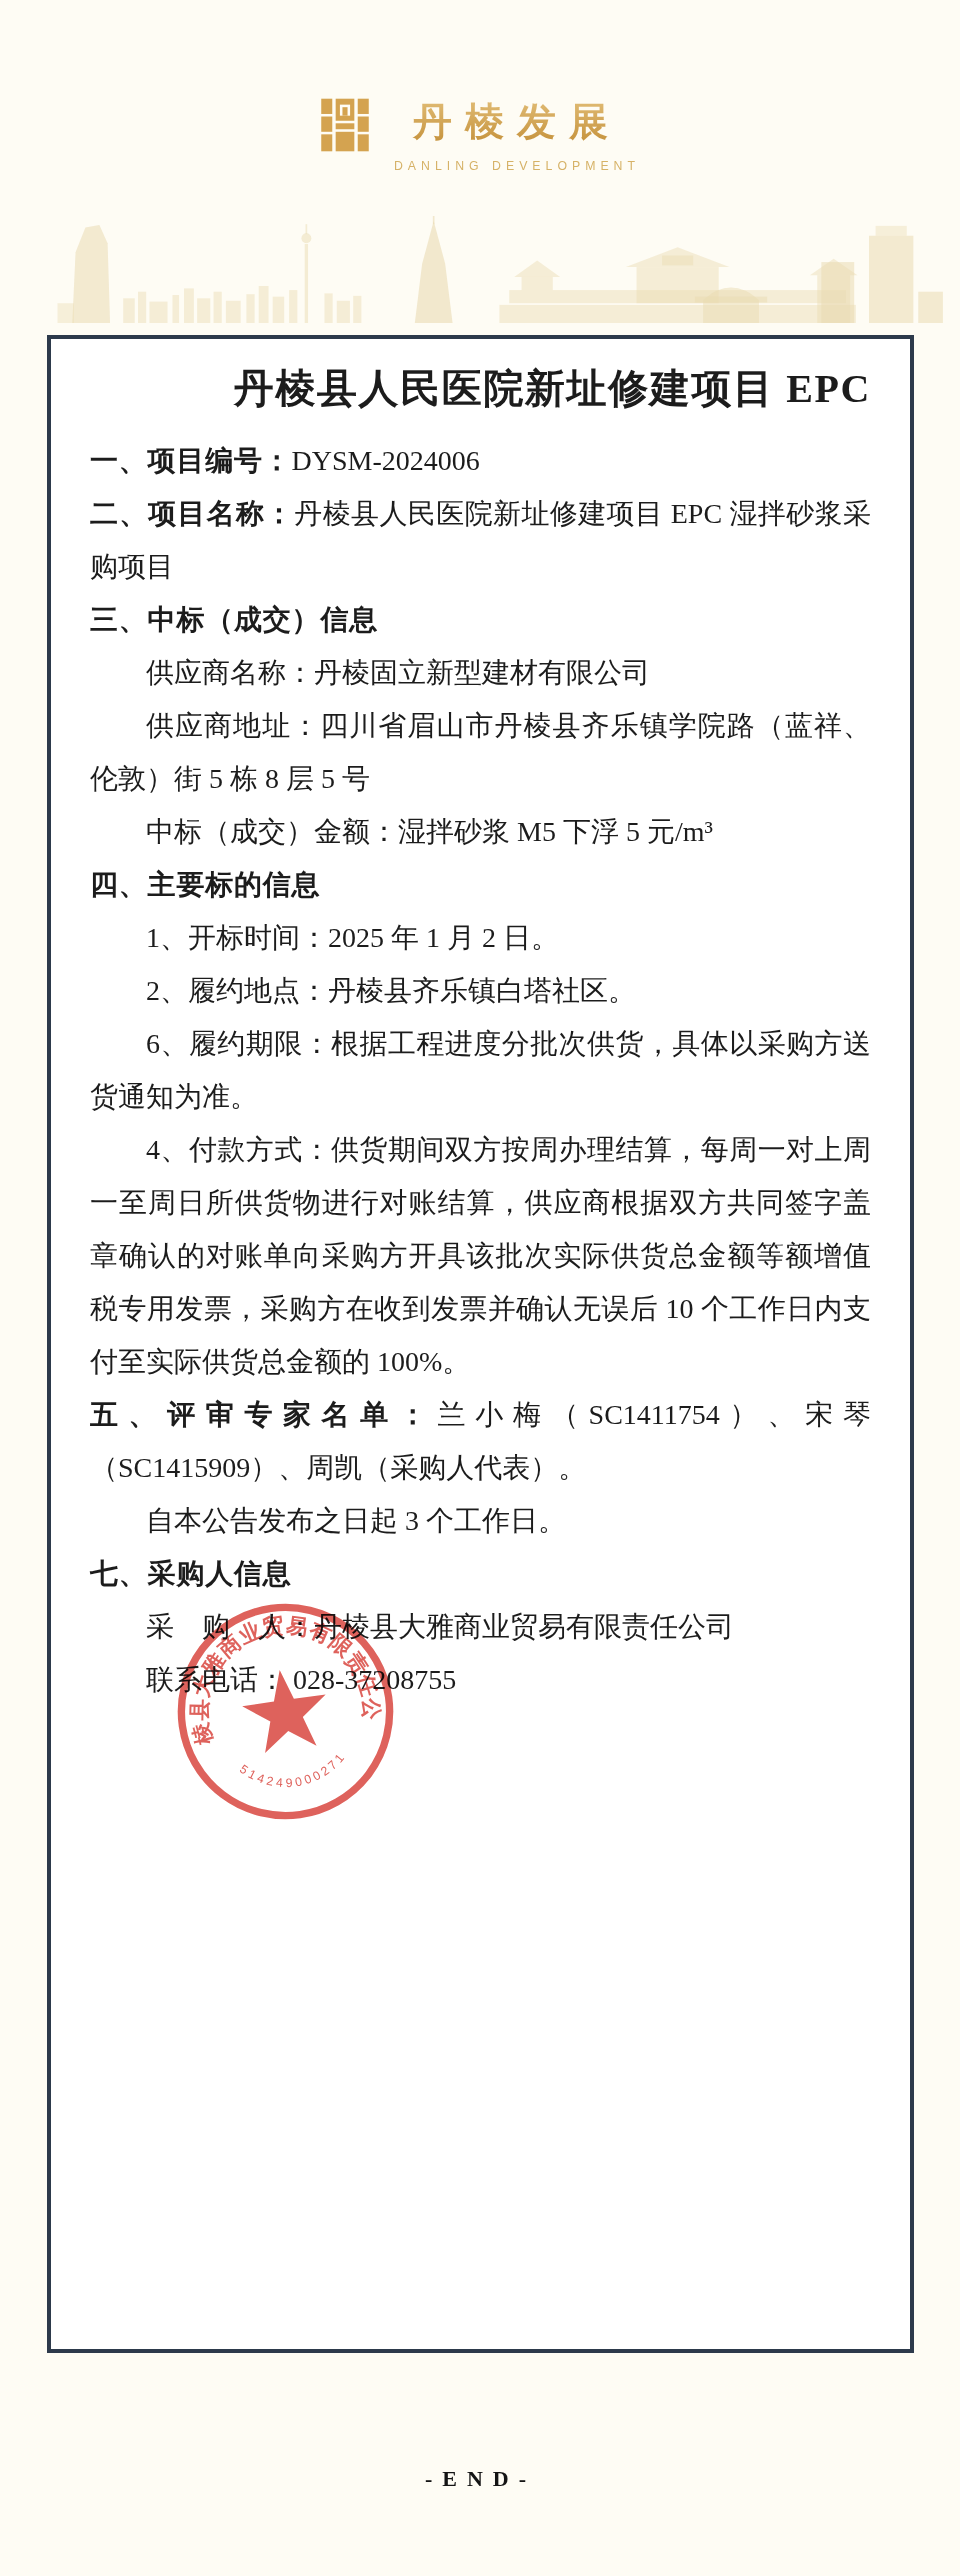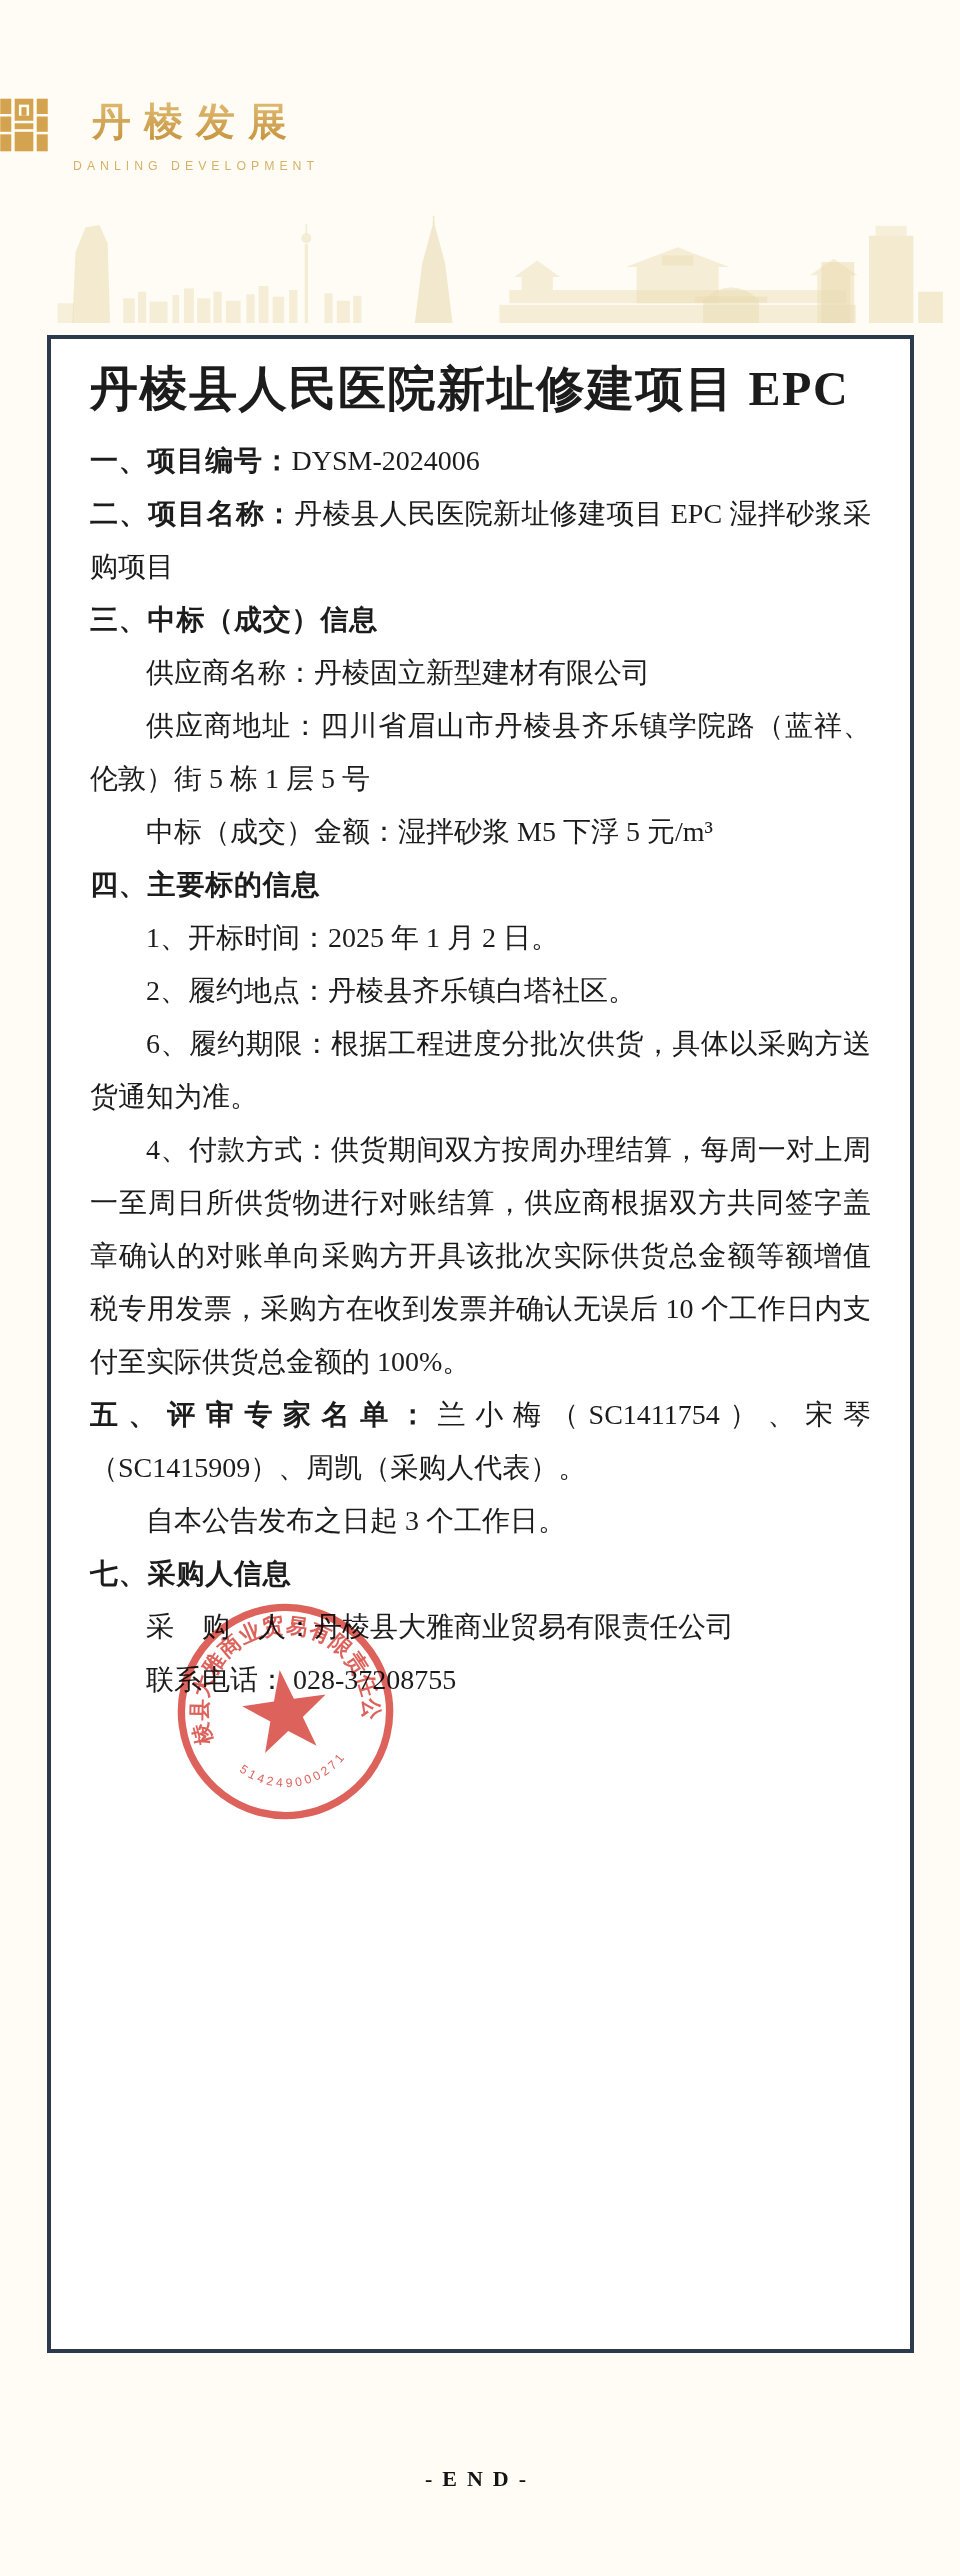--- a/index.html
+++ b/index.html
@@ -8,41 +8,41 @@
   }
   *{margin:0;padding:0;box-sizing:border-box;}
   html,body{width:961px;}
   body{
     width:961px;height:2576px;background:var(--page-bg);
     font-family:"Liberation Serif","DejaVu Serif",serif;color:var(--ink);
     position:relative;overflow:hidden;
   }
   
   .header{padding-top:95px;position:relative;}
-  .brand{display:flex;align-items:flex-start;gap:25px;}
+  .brand{display:flex;justify-content:center;align-items:flex-start;gap:25px;}
   .brand-icon{width:48px;height:56px;flex:0 0 auto;margin-top:1.6px;}
   .brand-text{text-align:center;}
   .brand-cn{
     font-size:39px;font-weight:bold;letter-spacing:13px;color:var(--gold);
     background:linear-gradient(180deg,#e3bf79 0%,#c79540 85%);
     -webkit-background-clip:text;background-clip:text;-webkit-text-fill-color:transparent;
     font-family:"Liberation Serif","DejaVu Serif",serif;
   }
   .brand-en{
     margin-top:10px;font-size:12.3px;letter-spacing:5px;color:#d6b267;
     font-family:"Liberation Sans","DejaVu Sans",sans-serif;
   }
   .skyline{display:block;width:961px;height:107px;margin-top:43px;}
   
   .card{
     width:867px;height:2018px;margin:11.5px auto 0;background:#ffffff;
     border:4.1px solid var(--border-navy);padding:13px 39px 0;position:relative;
   }
   .doc-title{
-    text-align:left;font-size:48px;line-height:74px;font-weight:bold;
+    text-align:right;font-size:40px;line-height:74px;font-weight:bold;
     letter-spacing:1.6px;
   }
   .doc-body{margin-top:8.2px;font-size:28px;line-height:53px;text-align:justify;}
   .doc-body p{margin:0;}
   .lbl{
     font-family:"Liberation Sans","DejaVu Sans",sans-serif;font-weight:bold;
     letter-spacing:0.8px;
   }
   .ind{text-indent:2em;}
   .gap-top{margin-top:25px;}
@@ -147,21 +147,21 @@
 
   <div class="doc-title">
     <div>丹棱县人民医院新址修建项目 EPC</div>
   </div>
 
   <div class="doc-body">
     <p><span class="lbl">一、项目编号：</span><span>DYSM-2024006</span></p>
     <p><span class="lbl">二、项目名称：</span><span>丹棱县人民医院新址修建项目 EPC 湿拌砂浆采购项目</span></p>
     <p><span class="lbl">三、中标（成交）信息</span></p>
     <p class="ind">供应商名称：丹棱固立新型建材有限公司</p>
-    <p class="ind">供应商地址：四川省眉山市丹棱县齐乐镇学院路（蓝祥、伦敦）街 5 栋 1 层 5 号</p>
+    <p class="ind">供应商地址：四川省眉山市丹棱县齐乐镇学院路（蓝祥、伦敦）街 5 栋 8 层 5 号</p>
     <p class="ind">中标（成交）金额：湿拌砂浆 M5 下浮 5 元/m³</p>
     <p><span class="lbl">四、主要标的信息</span></p>
     <p class="ind">1、开标时间：2025 年 1 月 2 日。</p>
     <p class="ind">2、履约地点：丹棱县齐乐镇白塔社区。</p>
     <p class="ind">6、履约期限：根据工程进度分批次供货，具体以采购方送货通知为准。</p>
     <p class="ind">4、付款方式：供货期间双方按周办理结算，每周一对上周一至周日所供货物进行对账结算，供应商根据双方共同签字盖章确认的对账单向采购方开具该批次实际供货总金额等额增值税专用发票，采购方在收到发票并确认无误后 10 个工作日内支付至实际供货总金额的 100%。</p>
     <p><span class="lbl">五、评审专家名单：</span><span>兰小梅（SC1411754）、宋琴（SC1415909）、周凯（采购人代表）。</span></p>
     <p class="ind gap-top">自本公告发布之日起 3 个工作日。</p>
     <p><span class="lbl">七、采购人信息</span></p>
     <p class="ind"><span>采　购　人：</span><span>丹棱县大雅商业贸易有限责任公司</span></p>

